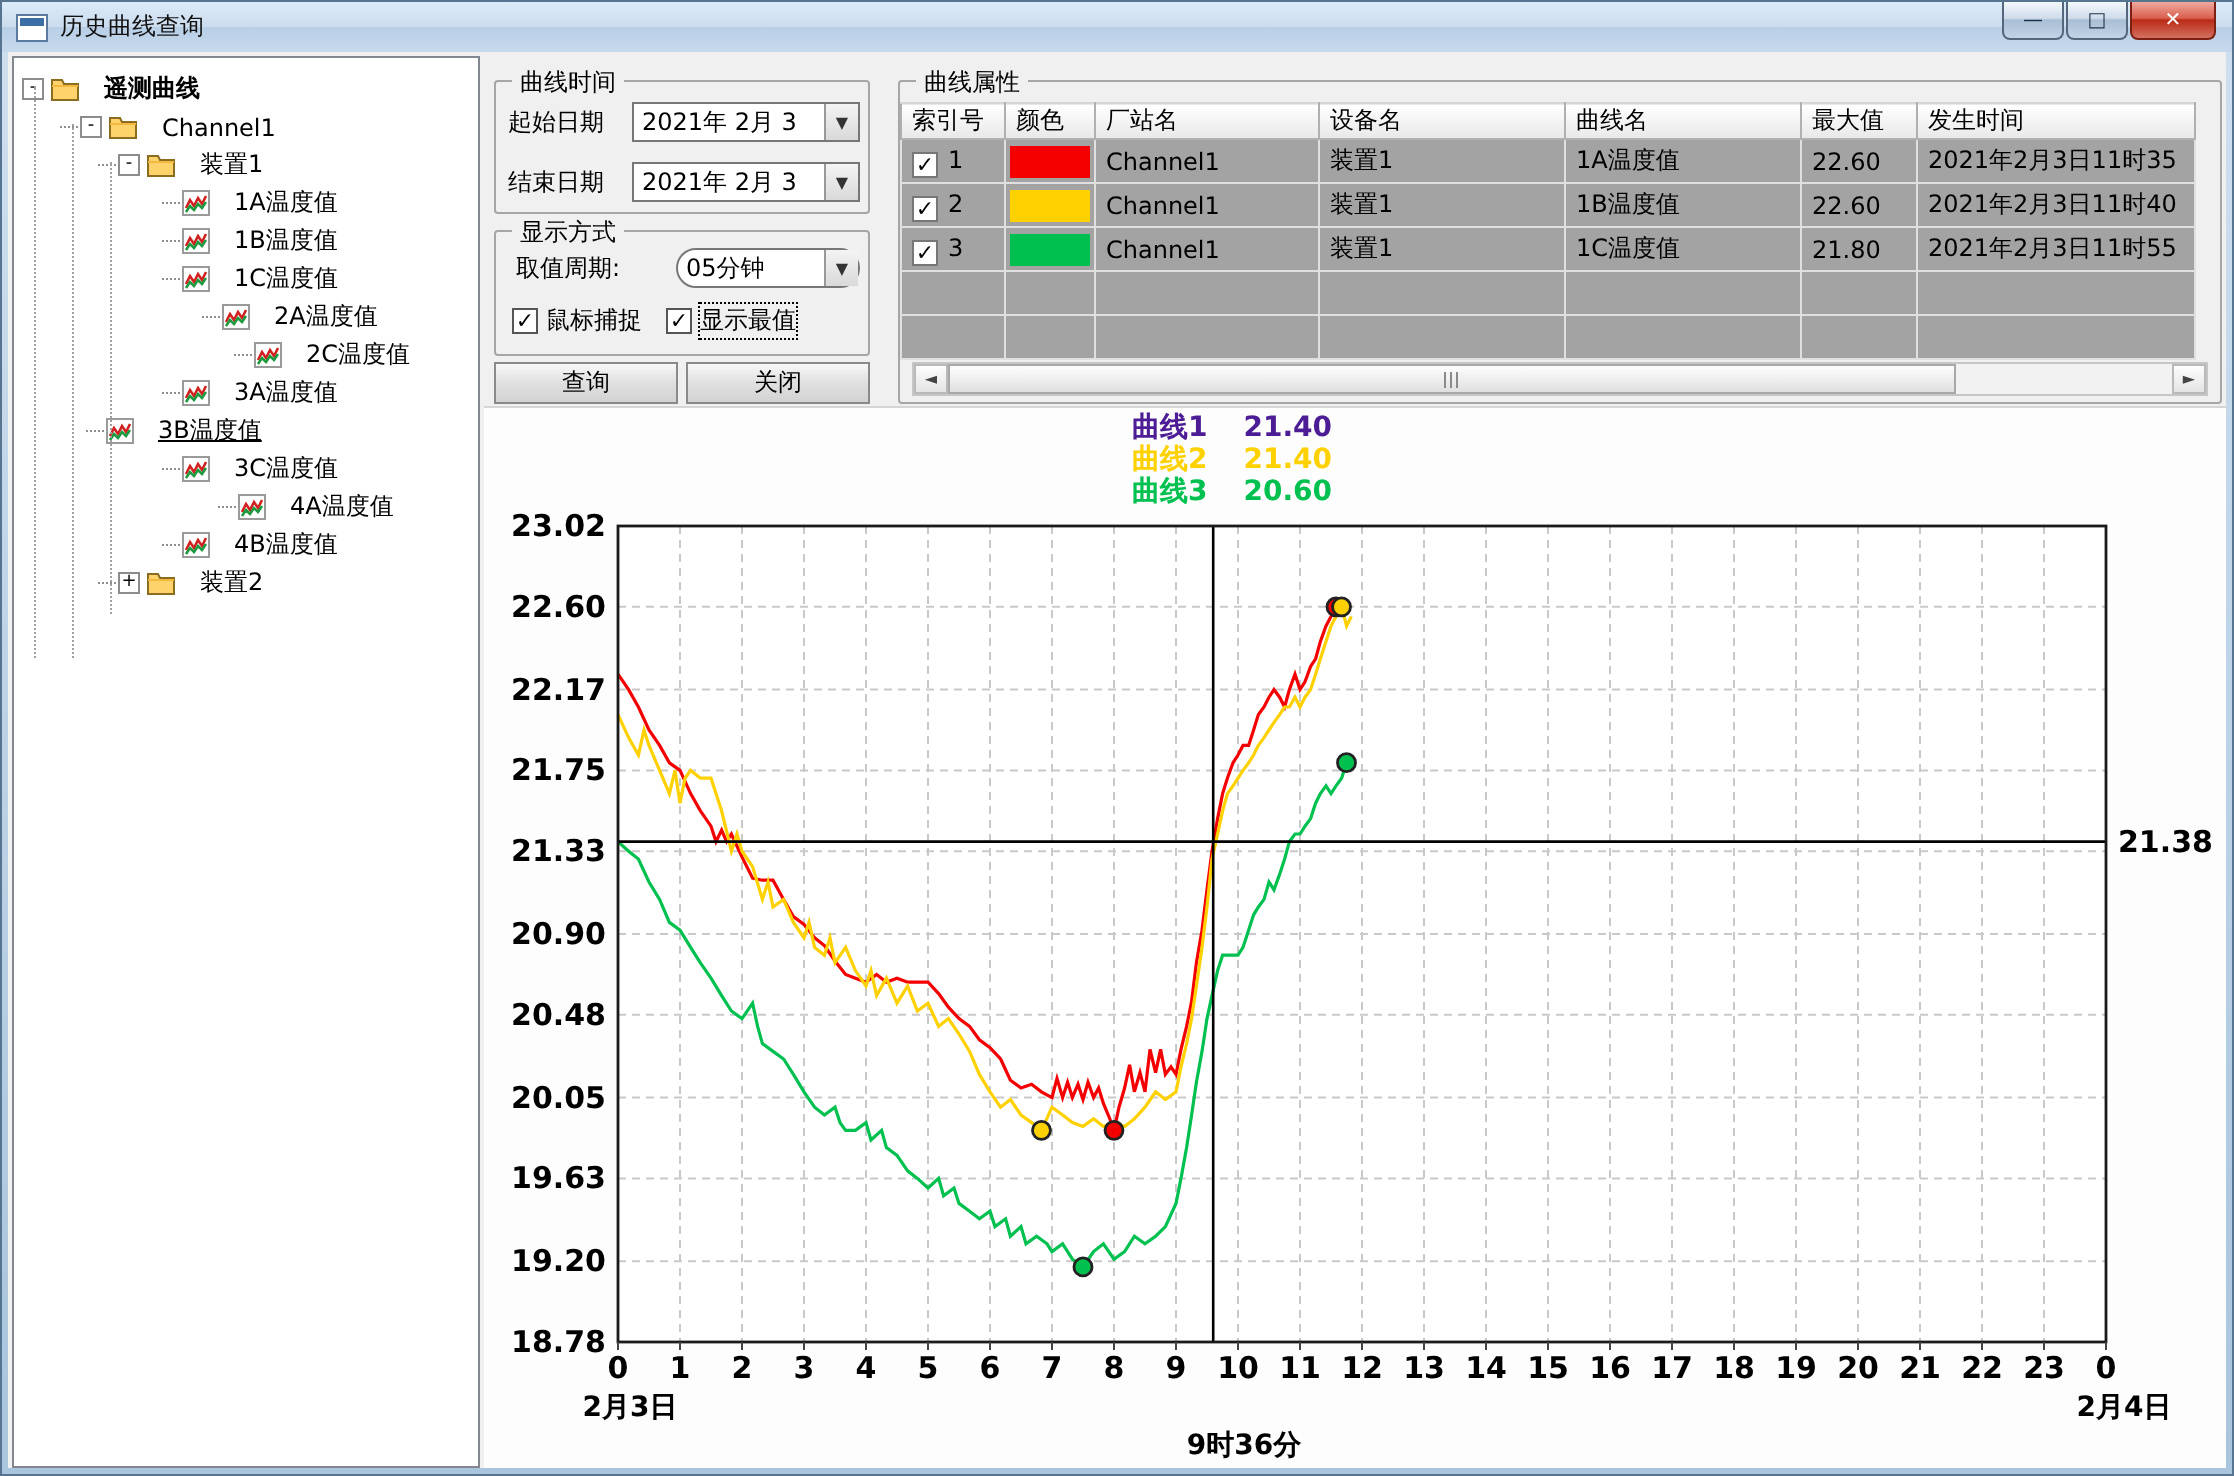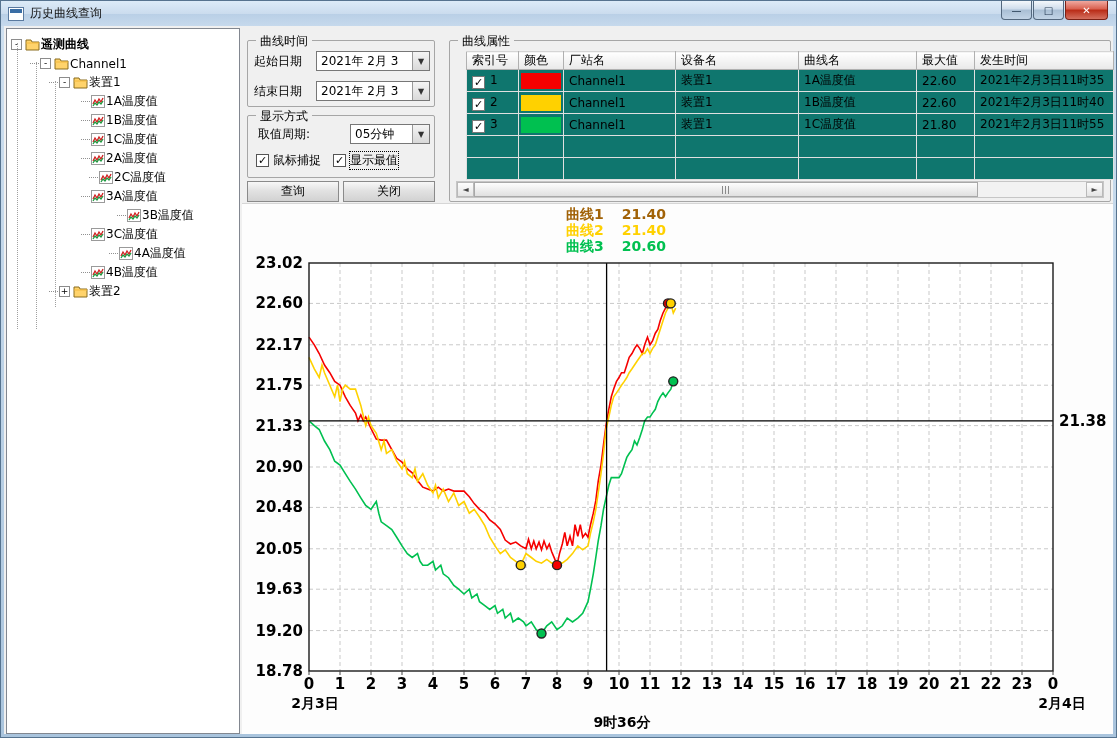--- a/index.html
+++ b/index.html
@@ -24,43 +24,43 @@
     color:#fff; font-weight:bold; border-color:#7c2014; }
   .content { position:absolute; left:3px; right:3px; top:25px; bottom:3px; background:#f0f0f0; }
 
   
   .tree-panel { position:absolute; left:2px; top:2px; width:234px; height:706px;
     background:#fff; border:1px solid #828790; overflow:hidden; padding-top:6px; }
   .tree-row { height:19px; display:flex; align-items:center; white-space:nowrap; position:relative; }
   .tree-row .stub { display:inline-block; width:9px; border-top:1px dotted #909090; margin-right:1px; }
   .expander { display:inline-flex; width:11px; height:11px; border:1px solid #8c8c8c; background:#fff;
     align-items:center; justify-content:center; font-size:9px; line-height:9px; margin-right:3px; flex:none; }
-  .tree-label { margin-left:1px; }
+  .tree-label { margin-left:12px; }
   .tree-label.bold { font-weight:bold; }
   .tguide { position:absolute; width:0; border-left:1px dotted #a0a0a0; }
 
   
   .groupbox { position:absolute; border:1px solid #a6a6a6; border-radius:2px; }
   .groupbox > .gtitle { position:absolute; top:-8px; left:8px; background:#f0f0f0; padding:0 4px; }
   .frow { position:absolute; display:flex; align-items:center; }
   .combo { display:flex; align-items:center; border:1px solid #777; background:#fff; height:20px; }
   .combo .ctext { flex:1; padding:0 4px; white-space:nowrap; }
   .combo .carrow { width:17px; align-self:stretch; border-left:1px solid #999;
     background:linear-gradient(#f4f4f4,#d9d9d9); display:flex; align-items:center; justify-content:center;
     font-size:8px; color:#333; }
   .checkbox { width:13px; height:13px; border:1px solid #555; background:#fff; display:inline-flex;
     align-items:center; justify-content:center; font-size:11px; font-weight:bold; line-height:11px; margin-right:4px; flex:none; }
   .cblabel.focus { outline:1px dotted #000; }
   .pushbtn { position:absolute; height:21px; border:1px solid #8a8a8a;
     background:linear-gradient(#f8f8f8,#e2e2e2 45%,#d2d2d2); display:flex; align-items:center;
     justify-content:center; }
 
   
-  .ptable { position:absolute; left:16px; top:10px; width:648px; border-collapse:collapse;
-    background:#0f766e; table-layout:fixed; }
+  .ptable { position:absolute; left:0; top:10px; width:648px; border-collapse:collapse;
+    background:#a3a3a3; table-layout:fixed; }
   .ptable th { height:18px; font-weight:normal; text-align:left; padding:0 5px;
     background:linear-gradient(#ffffff,#e8e8e8); border:1px solid #b0b0b0; border-top:1px solid #d5d5d5; }
   .ptable td { height:22px; padding:0 5px; border:1px solid #e0e0e0; overflow:hidden; white-space:nowrap; }
   .swatch { width:100%; height:16px; }
   .rowchk { display:inline-flex; width:13px; height:13px; border:1px solid #777; background:#fff;
     align-items:center; justify-content:center; font-size:11px; font-weight:bold; margin-right:5px;
     vertical-align:-2px; }
   .hscroll { position:absolute; left:6px; height:17px; border:1px solid #c6c6c6; background:#f2f2f2;
     display:flex; align-items:stretch; }
   .sarrow { width:17px; display:flex; align-items:center; justify-content:center; font-size:8px;
@@ -140,48 +140,48 @@
         </div>
         <div class="tree-row" style="padding-left: 74px;">
           <span class="stub"></span>
           <svg width="14" height="13" viewBox="0 0 14 13">
             <rect x="0.5" y="0.5" width="13" height="12" fill="#fff" stroke="#9a9a9a"></rect>
             <polyline points="2,9 4,5 6,8 8,4 10,7 12,3" fill="none" stroke="#d02020" stroke-width="1.3"></polyline>
             <polyline points="2,11 4,8 6,10 8,7 10,9 12,6" fill="none" stroke="#1d9a40" stroke-width="1.3"></polyline>
           </svg>
           <span class="tree-label">1C温度值</span>
         </div>
-        <div class="tree-row" style="padding-left: 74px;">
+        <div class="tree-row" style="padding-left: 94px;">
           <span class="stub"></span>
           <svg width="14" height="13" viewBox="0 0 14 13">
             <rect x="0.5" y="0.5" width="13" height="12" fill="#fff" stroke="#9a9a9a"></rect>
             <polyline points="2,9 4,5 6,8 8,4 10,7 12,3" fill="none" stroke="#d02020" stroke-width="1.3"></polyline>
             <polyline points="2,11 4,8 6,10 8,7 10,9 12,6" fill="none" stroke="#1d9a40" stroke-width="1.3"></polyline>
           </svg>
           <span class="tree-label">2A温度值</span>
         </div>
-        <div class="tree-row" style="padding-left: 82px;">
+        <div class="tree-row" style="padding-left: 110px;">
           <span class="stub"></span>
           <svg width="14" height="13" viewBox="0 0 14 13">
             <rect x="0.5" y="0.5" width="13" height="12" fill="#fff" stroke="#9a9a9a"></rect>
             <polyline points="2,9 4,5 6,8 8,4 10,7 12,3" fill="none" stroke="#d02020" stroke-width="1.3"></polyline>
             <polyline points="2,11 4,8 6,10 8,7 10,9 12,6" fill="none" stroke="#1d9a40" stroke-width="1.3"></polyline>
           </svg>
           <span class="tree-label">2C温度值</span>
         </div>
         <div class="tree-row" style="padding-left: 74px;">
           <span class="stub"></span>
           <svg width="14" height="13" viewBox="0 0 14 13">
             <rect x="0.5" y="0.5" width="13" height="12" fill="#fff" stroke="#9a9a9a"></rect>
             <polyline points="2,9 4,5 6,8 8,4 10,7 12,3" fill="none" stroke="#d02020" stroke-width="1.3"></polyline>
             <polyline points="2,11 4,8 6,10 8,7 10,9 12,6" fill="none" stroke="#1d9a40" stroke-width="1.3"></polyline>
           </svg>
           <span class="tree-label">3A温度值</span>
         </div>
-        <div class="tree-row" style="padding-left: 110px;">
+        <div class="tree-row" style="padding-left: 36px; text-decoration: underline;">
           <span class="stub"></span>
           <svg width="14" height="13" viewBox="0 0 14 13">
             <rect x="0.5" y="0.5" width="13" height="12" fill="#fff" stroke="#9a9a9a"></rect>
             <polyline points="2,9 4,5 6,8 8,4 10,7 12,3" fill="none" stroke="#d02020" stroke-width="1.3"></polyline>
             <polyline points="2,11 4,8 6,10 8,7 10,9 12,6" fill="none" stroke="#1d9a40" stroke-width="1.3"></polyline>
           </svg>
           <span class="tree-label">3B温度值</span>
         </div>
         <div class="tree-row" style="padding-left: 74px;">
           <span class="stub"></span>
@@ -239,21 +239,21 @@
           <span class="ctext">2021年 2月 3</span>
           <span class="carrow">▼</span>
         </span>
       </div>
     </div>
 
     <div class="groupbox" style="left:243px; top:89px; width:188px; height:63px;">
       <span class="gtitle">显示方式</span>
       <div class="frow" style="left:10px; top:8px; width:172px;">
         <span>取值周期:</span>
-        <span class="combo" style="margin-left:auto; width:80px;">
+        <span class="combo" style="margin-left:auto; width:92px;border-radius:10px;">
           <span class="ctext">05分钟</span>
           <span class="carrow">▼</span>
         </span>
       </div>
       <div class="frow" style="left:8px; top:36px; width:176px;">
         <span class="checkbox">✓</span>
         <span class="cblabel">鼠标捕捉</span>
         <span class="checkbox" style="margin-left:12px;">✓</span>
         <span class="cblabel focus">显示最值</span>
       </div>
@@ -347,21 +347,21 @@
             <i></i>
           </span>
         <span class="sarrow" style="margin-left:auto;">►</span>
       </div>
     </div>
 
     <div class="divider"></div>
 
     <div class="chart-zone">
       <div class="legend">
-          <div class="lrow" style="color: #a16207; align-items: flex-end;">
+          <div class="lrow" style="color: #4c1d95; align-items: flex-end;">
             <span>曲线1</span>
             <span>21.40</span>
           </div>
           <div class="lrow" style="color: rgb(255, 209, 0);">
             <span>曲线2</span>
             <span>21.40</span>
           </div>
           <div class="lrow" style="color: rgb(0, 192, 80);">
             <span>曲线3</span>
             <span>20.60</span>

